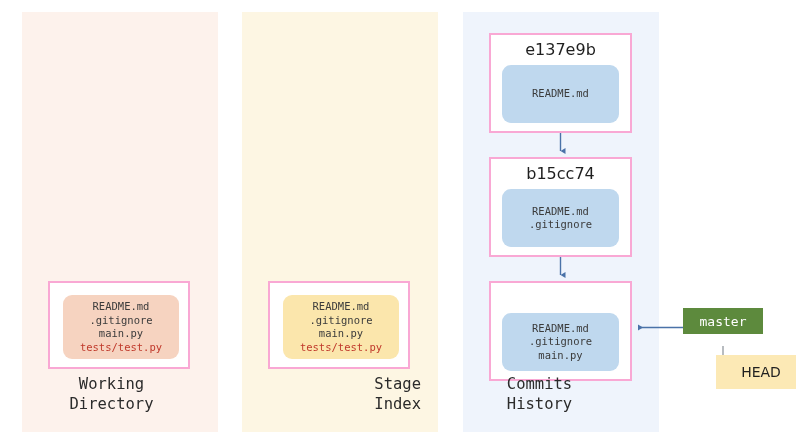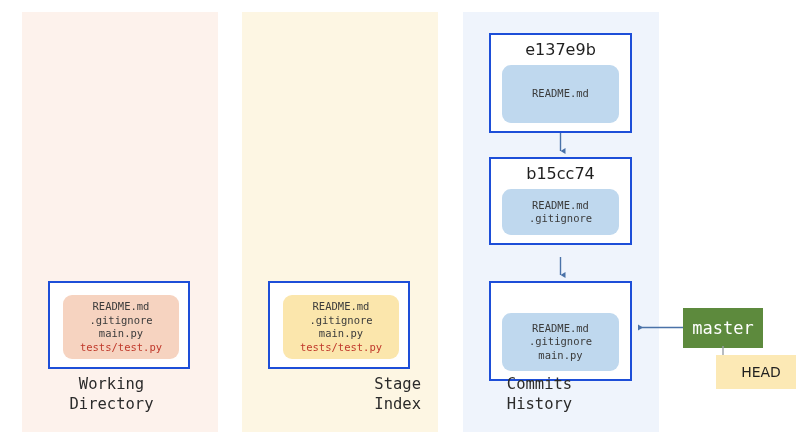--- a/index.html
+++ b/index.html
@@ -31,21 +31,21 @@
   }
   .panel-working  { left: 22px;  width: 196px; background: #fdf2ec; }
   .panel-stage    { left: 242px; width: 196px; background: #fdf6e3; }
   .panel-commits  { left: 463px; width: 196px; background: #eff4fc; }
 
   
   .obox {
     position: absolute;
     box-sizing: border-box;
     background: #ffffff;
-    border: 2px solid #1d4ed8;
+    border: 2px solid #f9a8d4;
   }
 
   
   .filebox-outer { width: 142px; height: 88px; }
   .wd-outer { left: 48px;  top: 281px; }
   .st-outer { left: 268px; top: 281px; }
 
   .filebox-inner {
     position: absolute;
     left: 13px;
@@ -79,21 +79,21 @@
     color: #2b2b2b;
     white-space: pre-line;
   }
   .cap-working { left: 22px;  top: 374px; }
   .cap-stage   { left: 242px; top: 374px; text-align: right; }
   .cap-commits { left: 450px; top: 374px; }
 
   
   .commit-outer { left: 489px; width: 143px; }
   .commit-1 { top: 33px;  height: 100px; }
-  .commit-2 { top: 157px; height: 88px; }
+  .commit-2 { top: 157px; height: 100px; }
   .commit-3 { top: 281px; height: 100px; }
 
   .commit-id {
     position: absolute;
     left: 0;
     top: 5px;
     width: 100%;
     text-align: center;
     font-family: "DejaVu Sans", sans-serif;
     font-size: 16px;
@@ -118,28 +118,28 @@
     color: #3b3b3b;
     white-space: nowrap;
   }
 
   
   .ref-master {
     position: absolute;
     left: 683px;
     top: 308px;
     width: 80px;
-    height: 40px;
+    height: 26px;
     box-sizing: border-box;
     background: #5d8a3d;
     display: flex;
     align-items: center;
     justify-content: center;
     font-family: "DejaVu Sans Mono", monospace;
-    font-size: 17px;
+    font-size: 13px;
     color: #ffffff;
   }
   .ref-head {
     position: absolute;
     left: 683px;
     top: 355px;
     width: 90px;
     height: 34px;
     box-sizing: border-box;
     background: #fce9b5;

